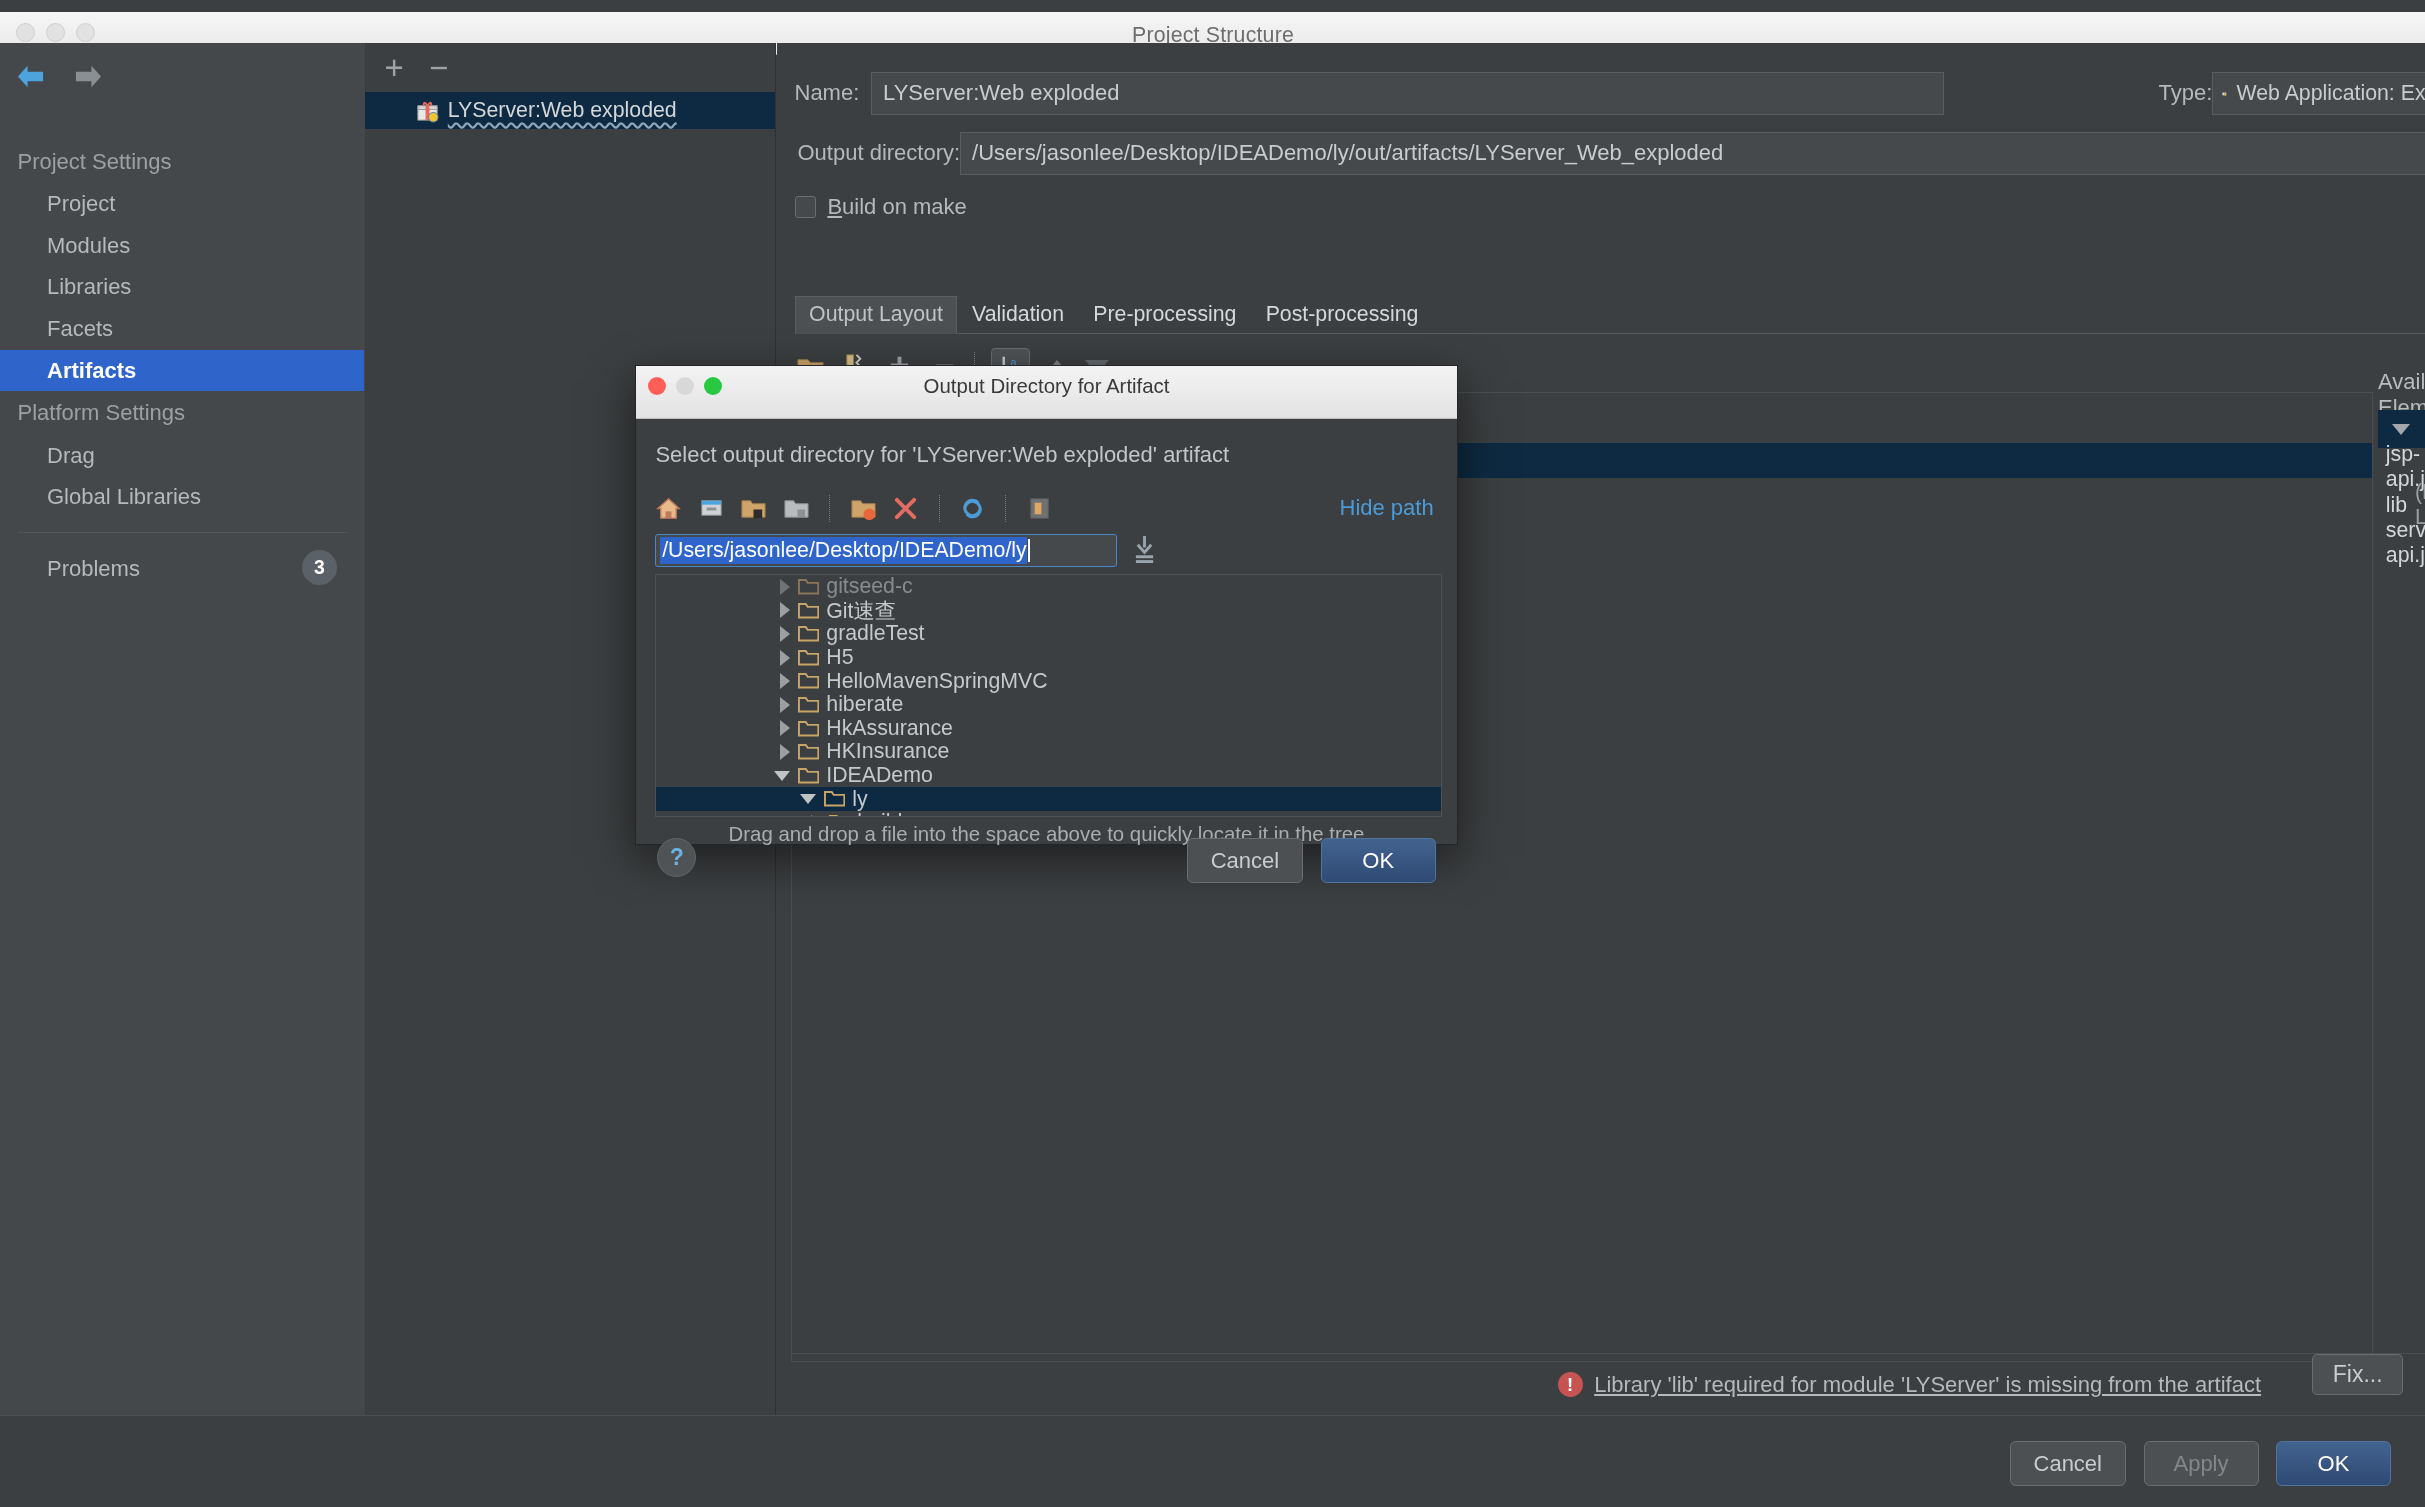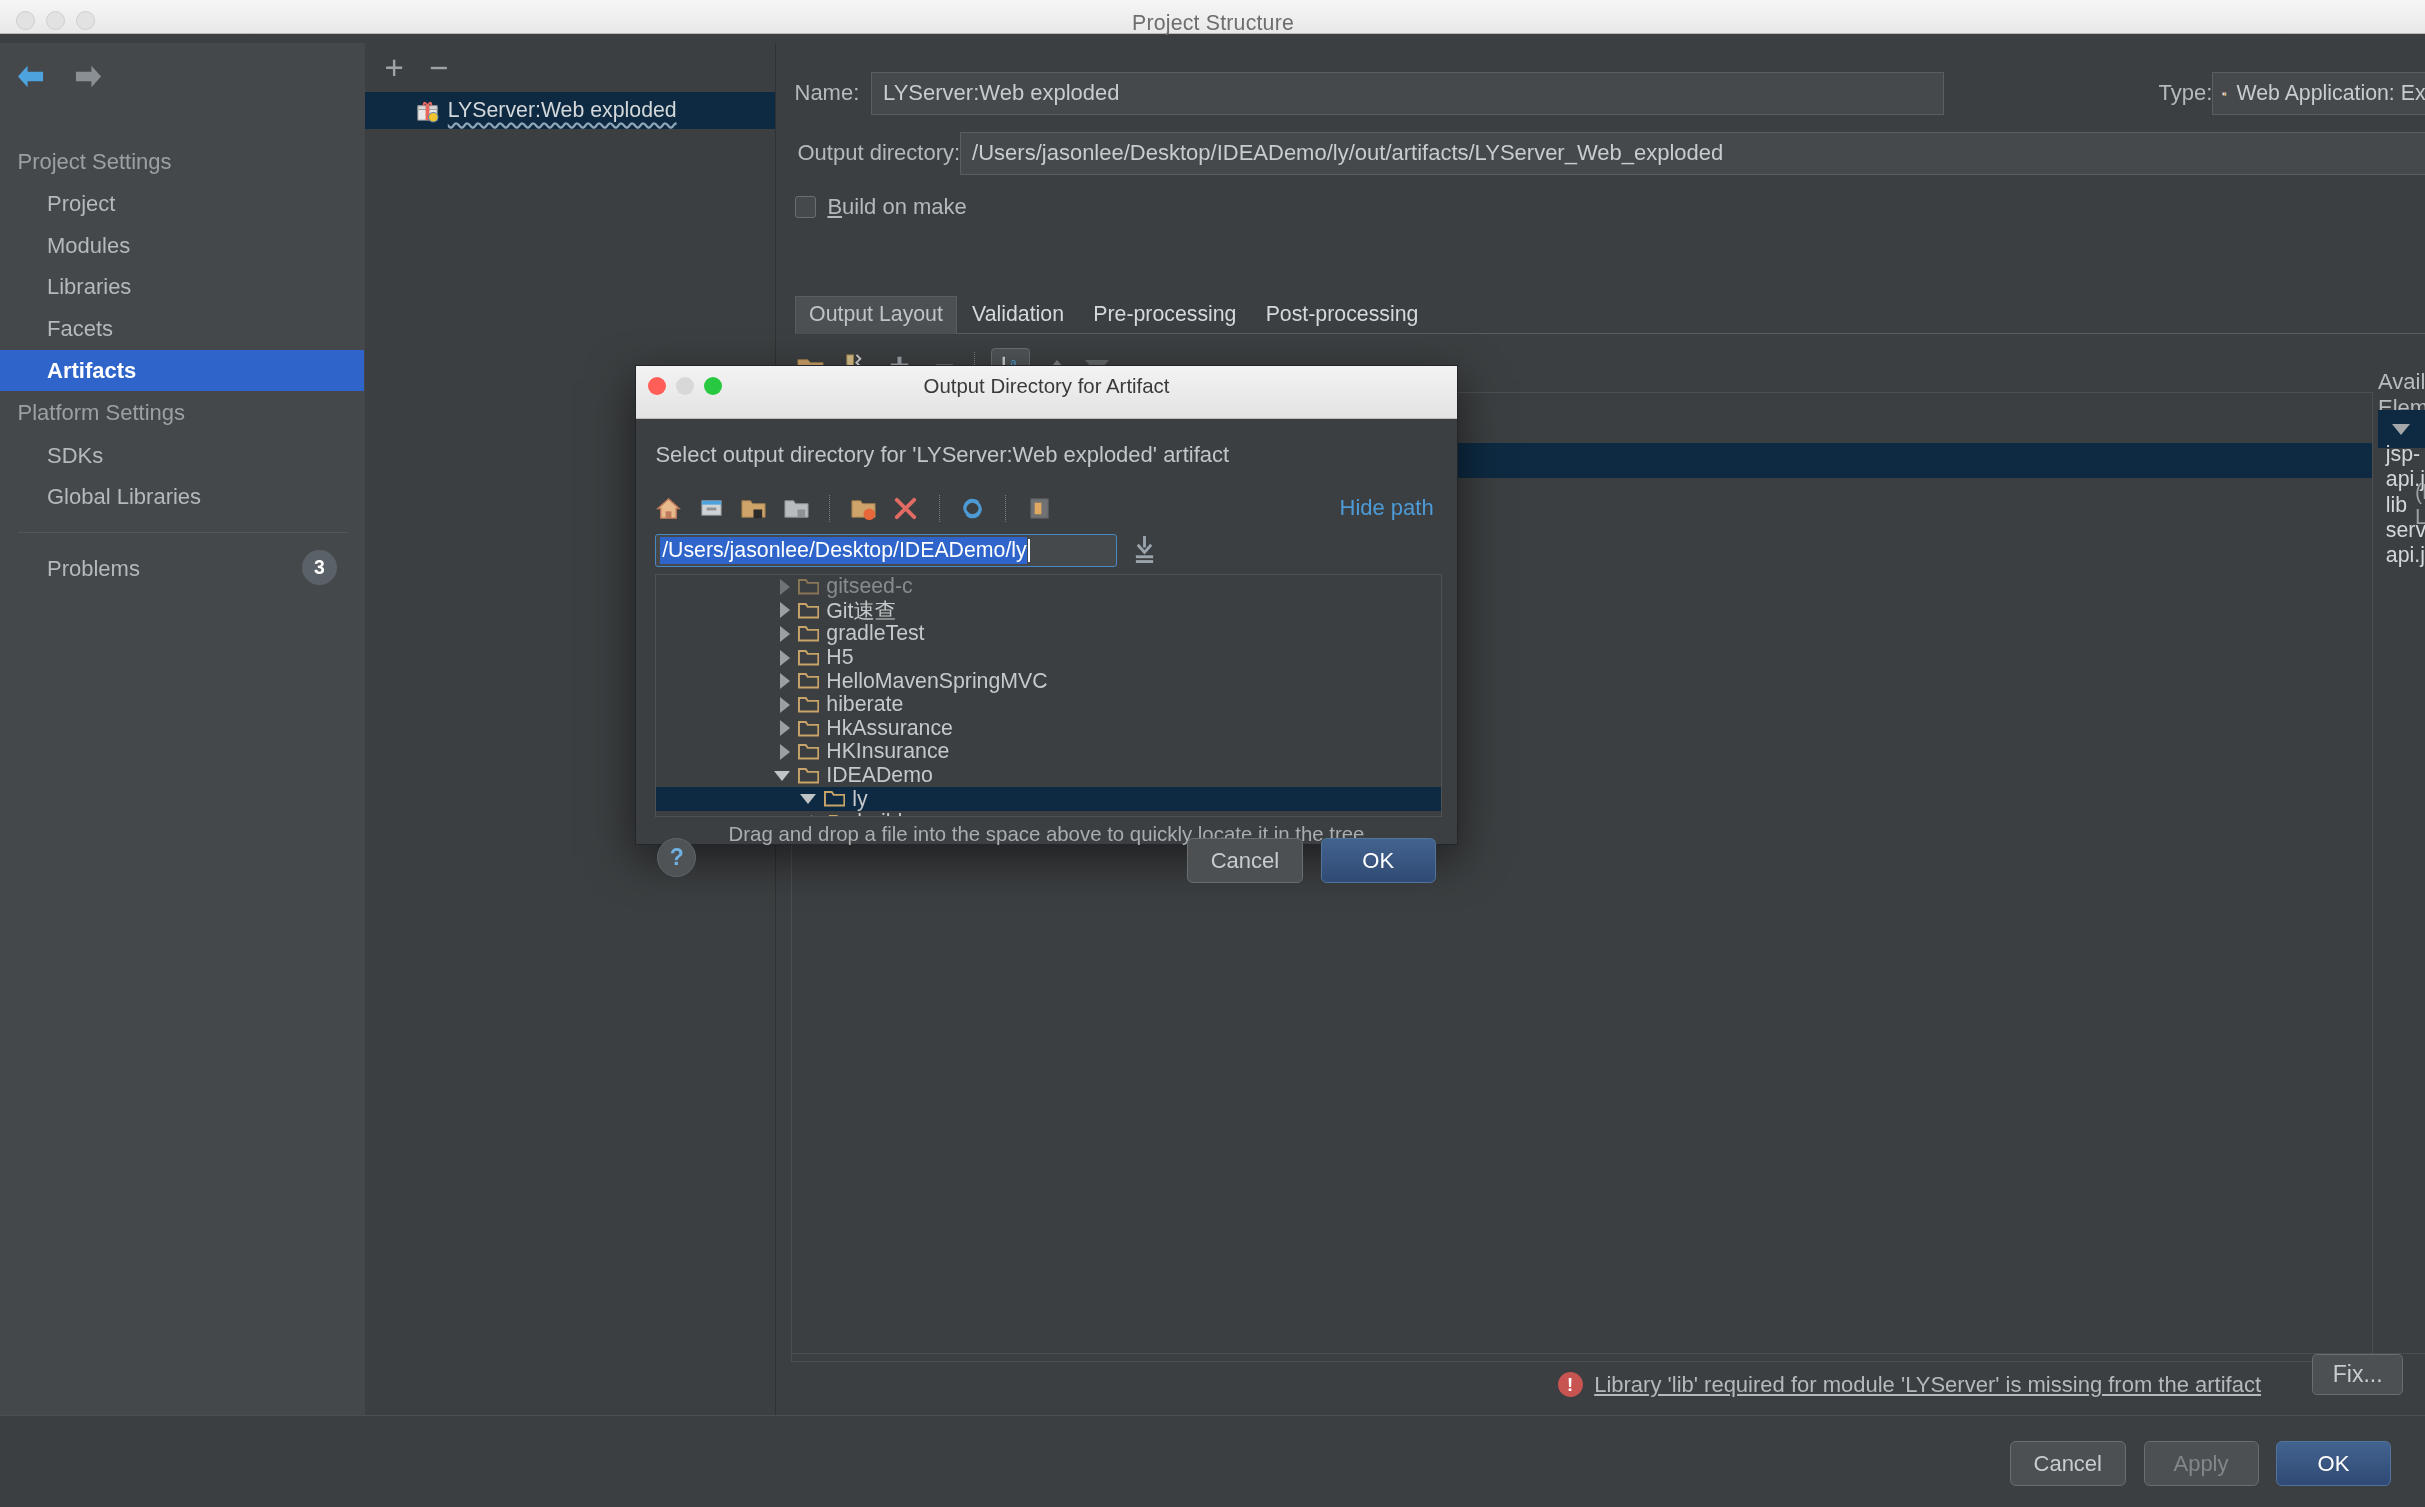--- a/index.html
+++ b/index.html
@@ -12,21 +12,21 @@
 
   
   #app {
     position: relative;
     width: 2426px; height: 1508px;
     background: #3c3f41;
   }
 
   
   .titlebar {
-    position: absolute; left: 0; top: 0; width: 2426px; height: 34px;
+    position: absolute; left: 0; top: 12px; width: 2426px; height: 43px;
     background: linear-gradient(to bottom, #f6f6f6, #e8e8e8);
     border-bottom: 1px solid #b9b9b9;
   }
   .titlebar .tb-title {
     position: absolute; left: 0; right: 0; top: 10.7px;
     text-align: center; font-size: 21.3px; color: #6d6d6d;
     letter-spacing: 0.2px;
   }
   .tb-dots { position: absolute; left: 15.5px; top: 10.7px; display: flex; gap: 10.7px; }
   .tb-dot { width: 19.4px; height: 19.4px; border-radius: 50%;
@@ -337,21 +337,21 @@
 
     <div class="side-list">
       <div class="side-group">Project Settings</div>
       <div class="side-item">Project</div>
       <div class="side-item">Modules</div>
       <div class="side-item">Libraries</div>
       <div class="side-item">Facets</div>
       <div class="side-item selected">Artifacts</div>
 
       <div class="side-group">Platform Settings</div>
-      <div class="side-item">SDKs</div>
+      <div class="side-item">Drag</div>
       <div class="side-item">Global Libraries</div>
 
       <div class="side-sep"></div>
 
       <div class="side-problems">
         <span>Problems</span>
         <span class="badge">3</span>
       </div>
     </div>
 

